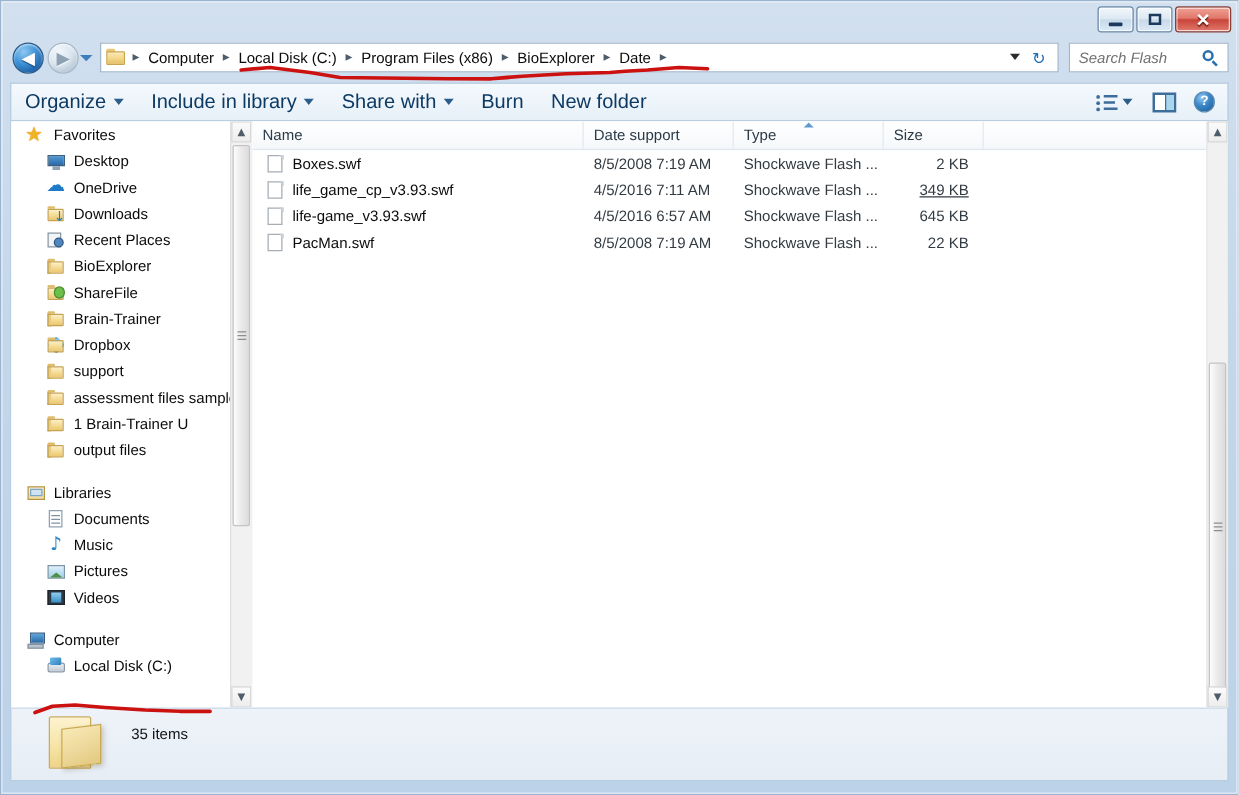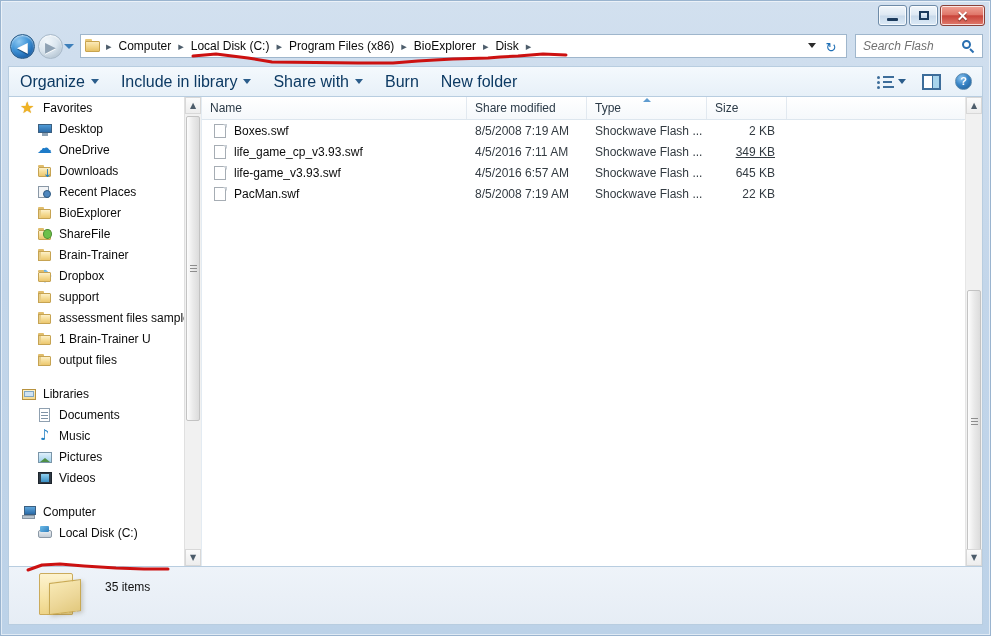--- a/index.html
+++ b/index.html
@@ -784,21 +784,21 @@
       </div>
       <span class="crumb-sep">▸</span>
       <span class="crumb">Computer</span>
       <span class="crumb-sep">▸</span>
       <span class="crumb">Local Disk (C:)</span>
       <span class="crumb-sep">▸</span>
       <span class="crumb">Program Files (x86)</span>
       <span class="crumb-sep">▸</span>
       <span class="crumb">BioExplorer</span>
       <span class="crumb-sep">▸</span>
-      <span class="crumb">Disk</span>
+      <span class="crumb">Date</span>
       <span class="crumb-sep">▸</span>
 
       <div class="addr-dropdown"></div>
       <div class="refresh-btn">↻</div>
     </div>
 
     <div class="searchbox">
       <span class="search-placeholder">Search Flash</span>
       <span class="search-icon">
         <span class="ring"></span>
@@ -1014,21 +1014,21 @@
         <div class="sb-arrow-down">▼</div>
       </div>
     </div>
 
     <div class="listpane">
       <div class="col-header">
         <div class="col-h" style="width:265px;">
           <span>Name</span>
         </div>
         <div class="col-h" style="width:120px;">
-          <span>Share modified</span>
+          <span>Date support</span>
         </div>
         <div class="col-h" style="width:120px;">
           <span class="sort-caret"></span>
           <span>Type</span>
         </div>
         <div class="col-h" style="width:80px;">
           <span>Size</span>
         </div>
         <div class="col-h" style="flex:1;border-right:none;"></div>
       </div>

